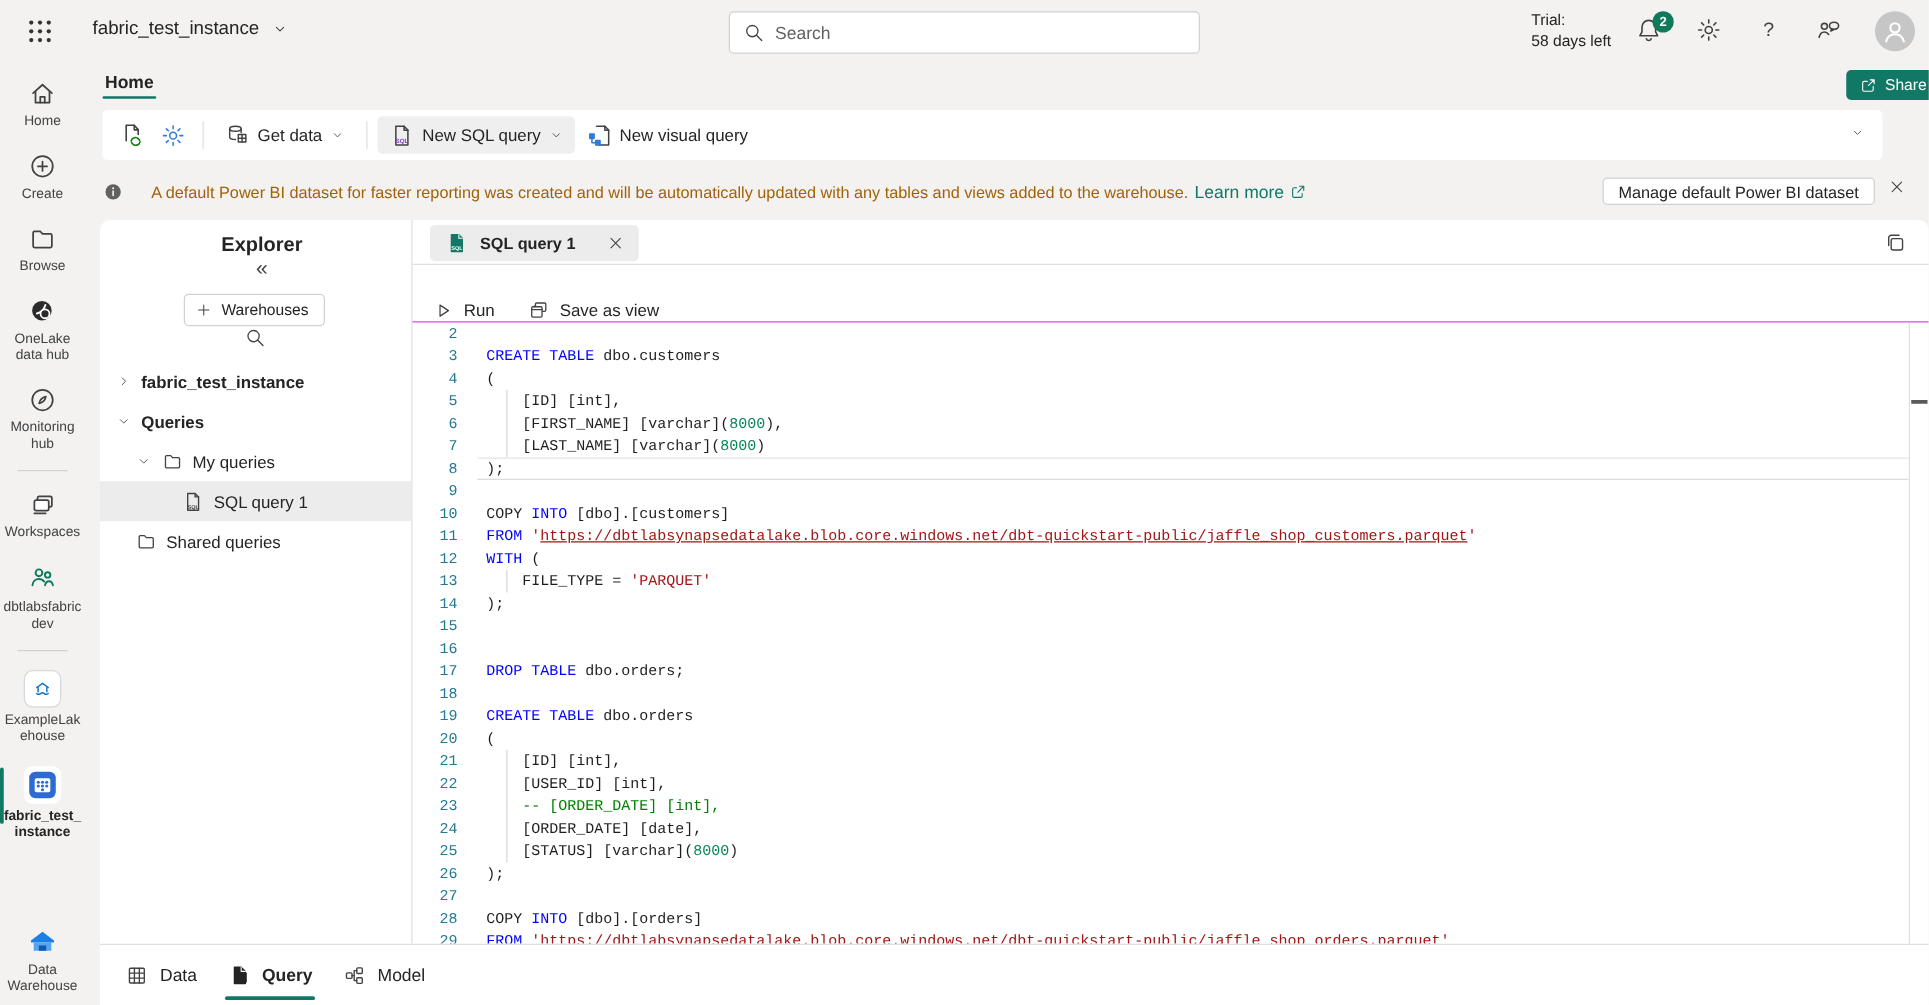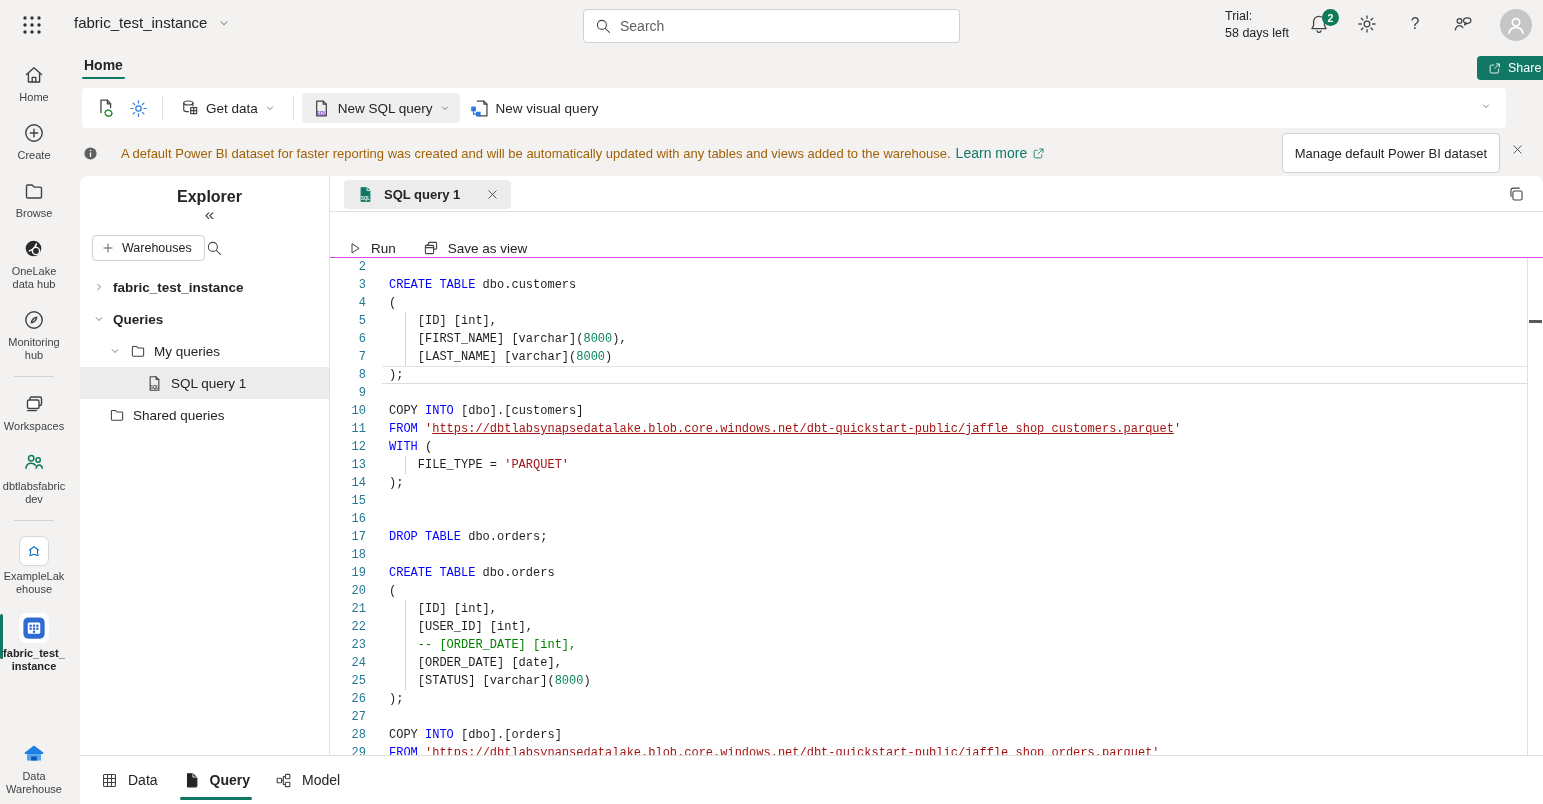--- a/index.html
+++ b/index.html
@@ -39,21 +39,21 @@
   .rb-iconbtn { width:32px; height:30px; display:flex; align-items:center; justify-content:center; border-radius:4px; cursor:pointer; }
   .rb-divider { width:1px; height:22px; background:#e0e0e0; margin:0 8px; }
   .rb-btn { display:flex; align-items:center; gap:6px; height:30px; padding:0 9px; border-radius:4px; cursor:pointer; font-size:13.5px; color:#242424; }
   .rb-btn.pressed { background:#efefef; }
   #ribbon-collapse { position:absolute; right:14px; top:12px; cursor:pointer; }
 
   
   #banner { position:absolute; left:82px; top:132px; width:1456px; height:42px; display:flex; align-items:center; }
   #banner .msg { margin-left:22px; font-size:13px; color:#a16207; }
   #banner .learn { color:#117865; margin-left:5px; cursor:pointer; display:inline-flex; align-items:center; gap:4px; }
-  #manage-btn { position:absolute; right:38px; height:40px; background:#fff; border:1px solid #d1d1d1; border-radius:4px;
+  #manage-btn { position:absolute; right:38px; height:22px; background:#fff; border:1px solid #d1d1d1; border-radius:4px;
     padding:0 12px; font-size:13px; color:#242424; cursor:pointer; font-family:inherit; }
   #banner-close { position:absolute; right:6px; width:22px; height:22px; cursor:pointer; }
 
   
   #left-rail { position:absolute; left:0; top:54px; width:68px; bottom:0; display:flex; flex-direction:column; align-items:center; }
   .rail-item { width:68px; padding:9px 2px 8px 2px; display:flex; flex-direction:column; align-items:center; gap:4px; cursor:pointer; position:relative; }
   .rail-item .rl { font-size:11px; color:#424242; text-align:center; line-height:13px; width:64px; word-wrap:break-word; word-break:break-word; overflow-wrap:anywhere; }
   .rail-item.selected .rl { font-weight:bold; color:#242424; }
   .rail-item.selected::before { content:""; position:absolute; left:0; top:10px; bottom:22px; width:3px; background:#117865; border-radius:2px; }
   .rail-divider { width:40px; height:1px; background:#d1d1d1; margin:6px 0; }
@@ -62,21 +62,21 @@
   .tile-icon.solid { border:none; }
 
   
   #panel { position:absolute; left:80px; top:176px; width:1463px; bottom:0; background:#fff; border-radius:8px 8px 0 0; }
 
   
   #explorer { position:absolute; left:0; top:0; width:250px; bottom:49px; border-right:1px solid #e0e0e0; }
   #explorer-header { display:flex; align-items:center; justify-content:space-between; padding:12px 14px 6px 24px;flex-direction:column; }
   #explorer-title { font-size:16px; font-weight:bold; }
   #collapse-explorer { font-size:17px; color:#424242; cursor:pointer; line-height:1; }
-  #explorer-actions { display:flex; align-items:center; padding:6px 14px 10px 12px; }
+  #explorer-actions { display:flex; align-items:center; justify-content:space-between; padding:6px 14px 10px 12px;flex-direction:column; }
   #warehouses-btn { display:flex; align-items:center; gap:7px; border:1px solid #d1d1d1; background:#fff; border-radius:4px;
     height:26px; padding:0 12px 0 8px; font-size:12.5px; color:#242424; cursor:pointer; font-family:inherit; }
   .tree-row { height:32px; display:flex; align-items:center; font-size:13.5px; color:#242424; cursor:pointer; }
   .tree-row.selected { background:#ececec; }
   .tree-row.bold .tl { font-weight:bold; }
   .tree-row .chev { width:14px; display:flex; justify-content:center; margin-right:7px; }
   .tree-row .ti { margin-right:7px; display:flex; }
   .tree-row .tl { white-space:nowrap; }
 
   

